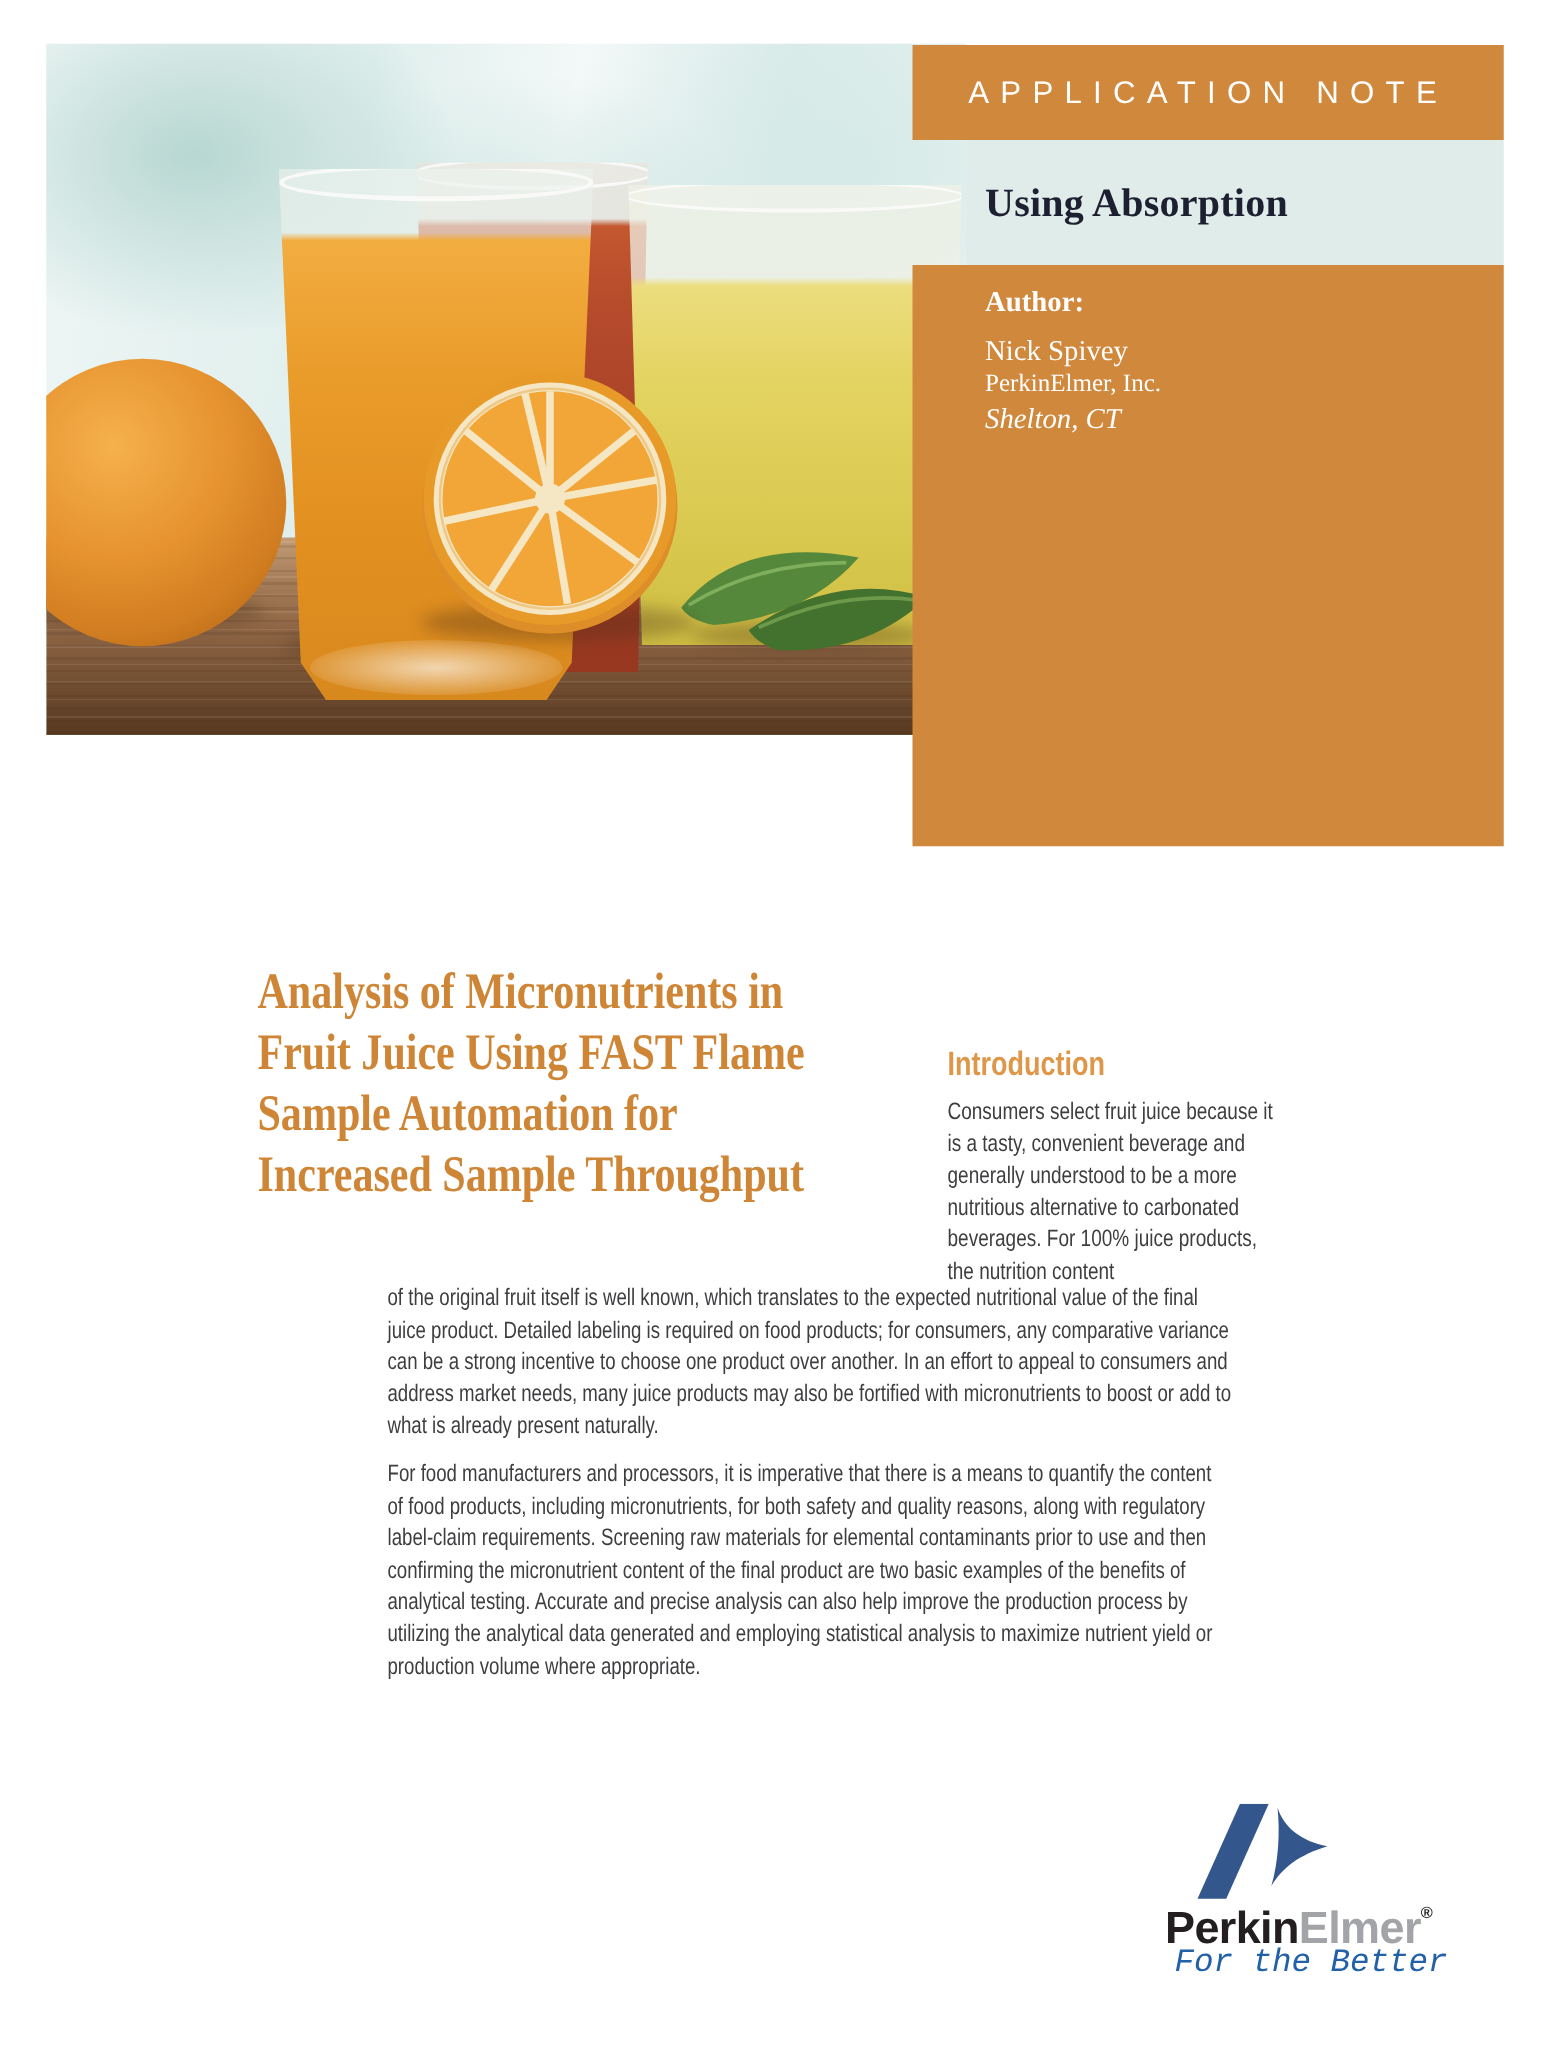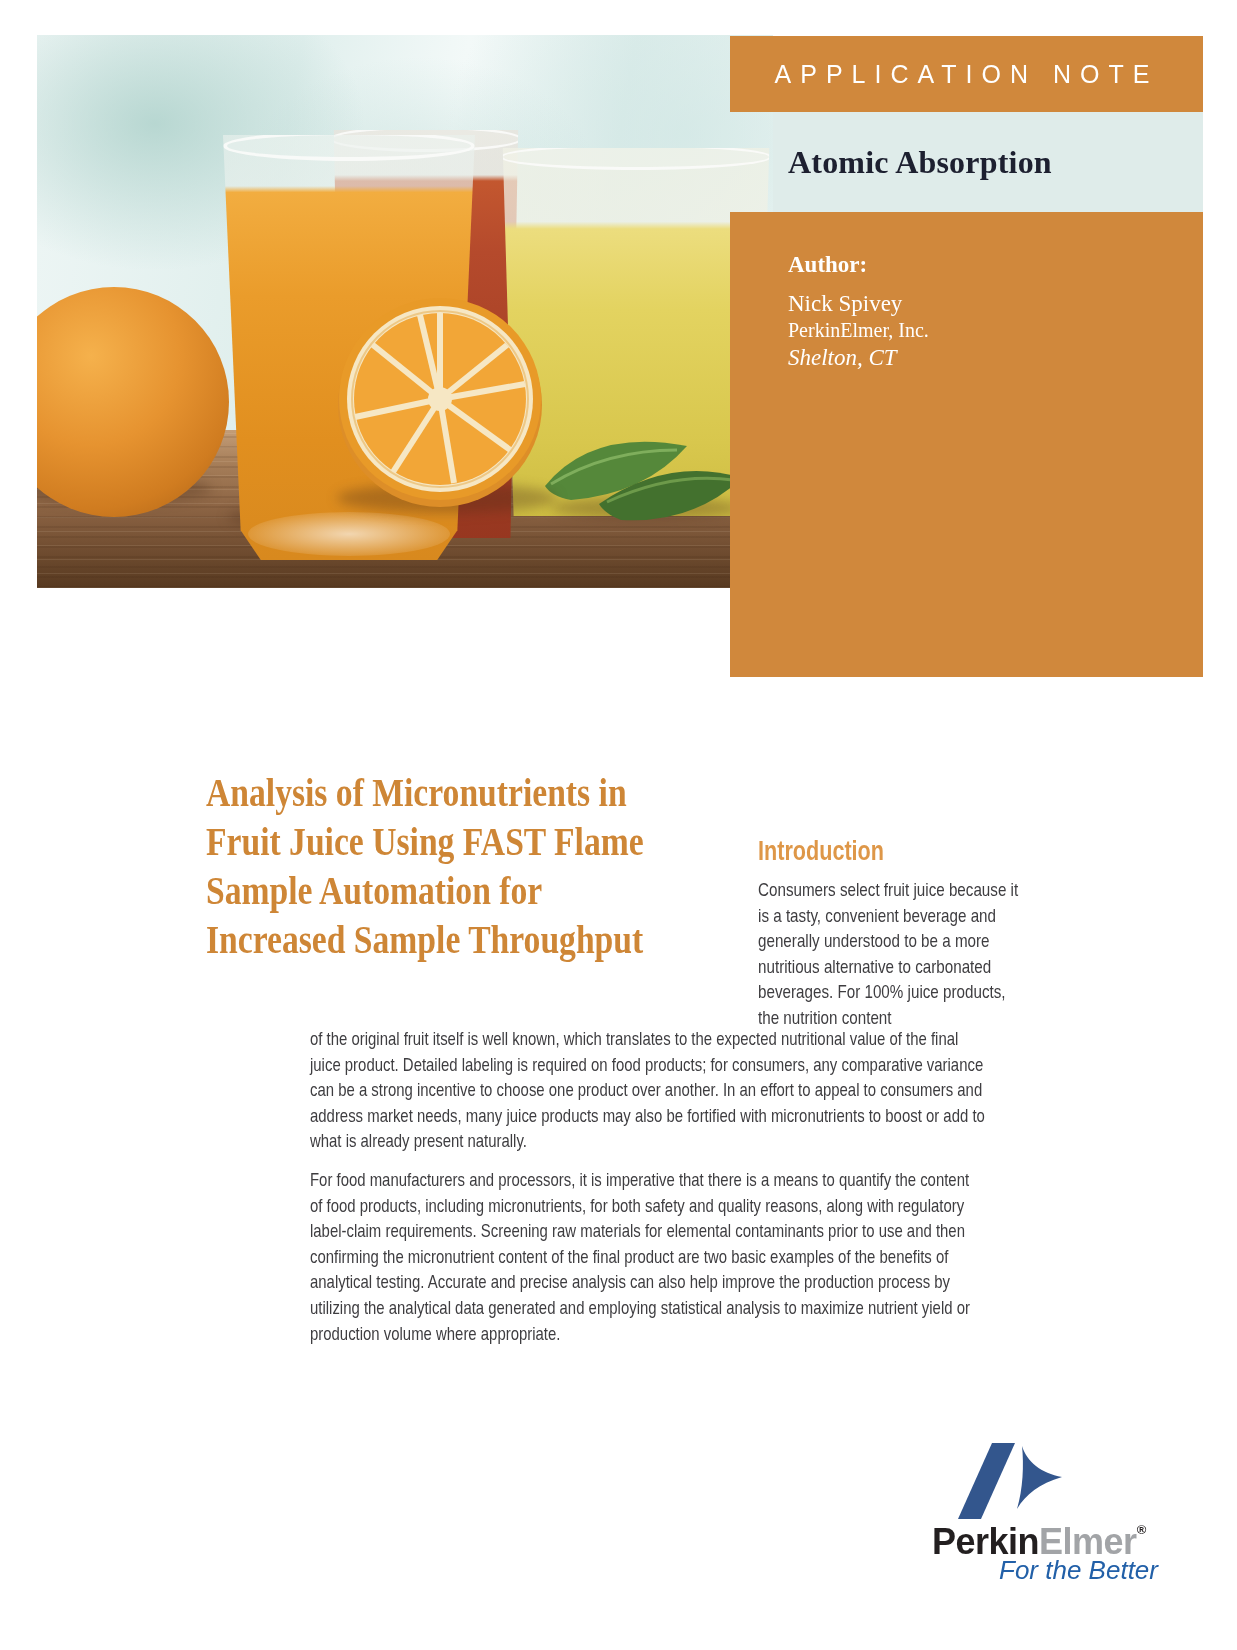--- a/index.html
+++ b/index.html
@@ -26,21 +26,21 @@
     display: flex; align-items: center;
   }
   .strip-category h2 {
     margin-left: 58px;
     font-family: "Liberation Serif", serif; font-weight: bold;
     font-size: 32px; color: #1D2030; letter-spacing: 0.2px;
   }
   .author-block {
     position: absolute; left: 730px; top: 212px; width: 473px; height: 465px;
     background: #D0883C; z-index: 3;
-    padding: 40px 40px 0 58px;
+    padding: 17px 40px 0 58px;
     font-family: "Liberation Serif", serif; color: #ffffff;
   }
   .author-block .author-heading { font-size: 23px; font-weight: bold; margin-bottom: 13px; }
   .author-block .author-name { font-size: 23px; margin-bottom: 2px; }
   .author-block .author-company { font-size: 20px; margin-bottom: 3px; }
   .author-block .author-location { font-size: 23px; font-style: italic; }
 
   
   .photo {
     position: absolute; left: 37px; top: 35px; width: 736px; height: 553px;
@@ -122,31 +122,31 @@
   .logo-mark { position: absolute; left: 28px; top: 0; }
   .logo-word {
     position: absolute; left: 2px; top: 78px; white-space: nowrap;
     font-size: 36px; font-weight: bold; letter-spacing: -0.5px;
   }
   .logo-word .perkin { color: #231F20; }
   .logo-word .elmer { color: #A2A4A7; }
   .logo-word .reg { color: #231F20; font-size: 13px; vertical-align: 20px; letter-spacing: 0; }
   .logo-tagline {
     position: absolute; left: 0; top: 112px; width: 228px; text-align: right;
-    font-family: Liberation Sans, sans-serif; font-style: italic;
+    font-family: Liberation Mono, monospace; font-style: italic;
     font-size: 26px; color: #2260A8;
   }
 </style>
 </head>
 <body>
 
 <div id="page">
 
   <div class="strip-category">
-    <h2>Atomic Absorption</h2>
+    <h2>Using Absorption</h2>
   </div>
 
   <div class="photo">
     <div class="wood-table"></div>
     <div class="obj-shadow shadow-orange"></div>
     <div class="obj-shadow shadow-oj"></div>
     <div class="whole-orange"></div>
     <div class="glass glass-red">
       <div class="rim"></div>
     </div>

